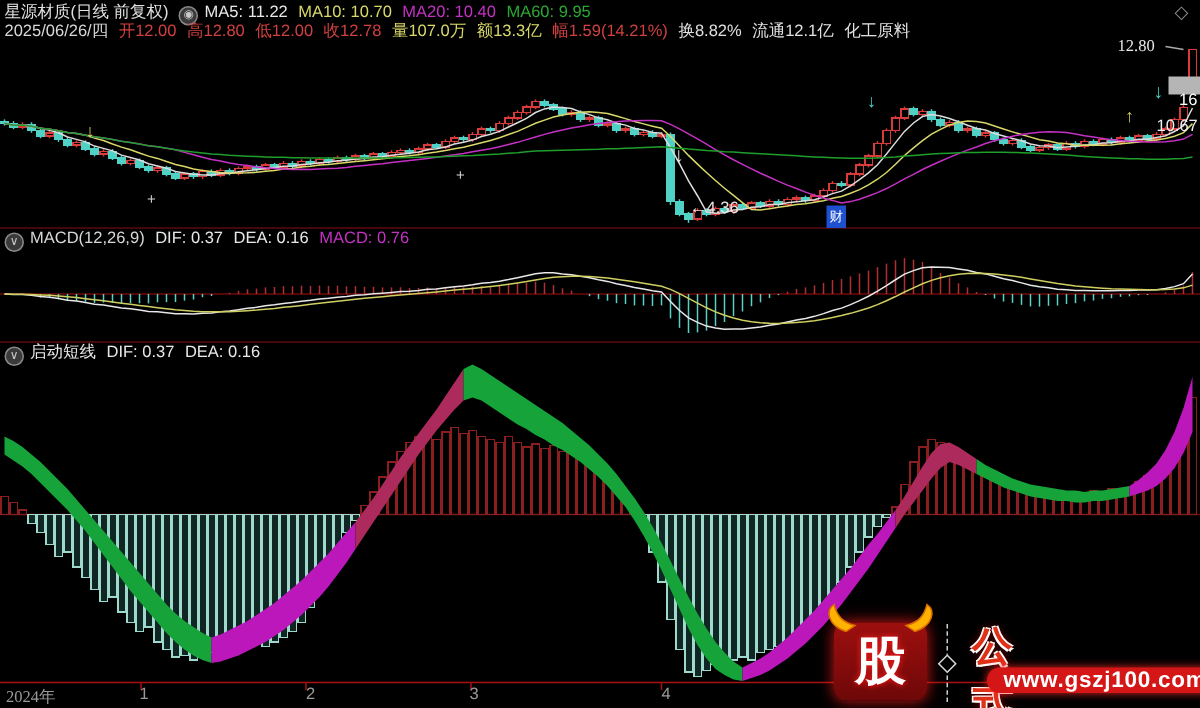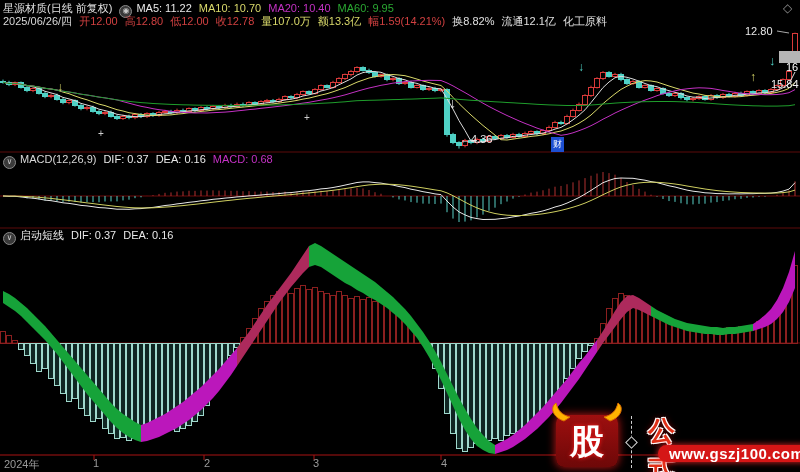--- a/index.html
+++ b/index.html
@@ -598,40 +598,40 @@
     </svg>
 
   <div class="hline" style="top:2px;left:3px;">
     <span class="hseg" style="color:#e0e0e0;">星源材质(日线 前复权)</span><span class="circle-icon">◉</span><span id="ma-labels"><span class="hseg" style="color: rgb(232, 232, 232);">MA5: 11.22</span><span class="hseg" style="color: rgb(217, 217, 106);">MA10: 10.70</span><span class="hseg" style="color: rgb(196, 49, 196);">MA20: 10.40</span><span class="hseg" style="color: rgb(42, 168, 50);">MA60: 9.95</span></span>
   </div>
   <span class="diamond-icon">◇</span>
 
   <div class="hline" id="info-line" style="top:15px;left:3px;"><span class="hseg" style="color: rgb(216, 216, 216);">2025/06/26/四</span><span class="hseg" style="color: rgb(208, 64, 64);">开12.00</span><span class="hseg" style="color: rgb(208, 64, 64);">高12.80</span><span class="hseg" style="color: rgb(208, 64, 64);">低12.00</span><span class="hseg" style="color: rgb(208, 64, 64);">收12.78</span><span class="hseg" style="color: rgb(217, 217, 106);">量107.0万</span><span class="hseg" style="color: rgb(217, 217, 106);">额13.3亿</span><span class="hseg" style="color: rgb(208, 64, 64);">幅1.59(14.21%)</span><span class="hseg" style="color: rgb(224, 224, 224);">换8.82%</span><span class="hseg" style="color: rgb(224, 224, 224);">流通12.1亿</span><span class="hseg" style="color: rgb(224, 224, 224);">化工原料</span></div>
 
   <div class="hline" style="top:153px;left:3px;">
-    <span class="circle-icon">∨</span><span id="macd-segs"><span class="hseg" style="color: rgb(216, 216, 216);">MACD(12,26,9)</span><span class="hseg" style="color: rgb(232, 232, 232);">DIF: 0.37</span><span class="hseg" style="color: rgb(232, 232, 232);">DEA: 0.16</span><span class="hseg" style="color: rgb(196, 49, 196);">MACD: 0.68</span></span>
+    <span class="circle-icon">∨</span><span id="macd-segs"><span class="hseg" style="color: rgb(216, 216, 216);">MACD(12,26,9)</span><span class="hseg" style="color: rgb(232, 232, 232);">DIF: 0.37</span><span class="hseg" style="color: rgb(232, 232, 232);">DEA: 0.16</span><span class="hseg" style="color: rgb(196, 49, 196);">MACD: 0.76</span></span>
   </div>
 
   <div class="hline" style="top:229px;left:3px;">
     <span class="circle-icon">∨</span><span id="osc-segs"><span class="hseg" style="color: rgb(232, 232, 232); text-align: right;">启动短线</span><span class="hseg" style="color: rgb(232, 232, 232);">DIF: 0.37</span><span class="hseg" style="color: rgb(232, 232, 232);">DEA: 0.16</span></span>
   </div>
 
   <div id="axis-labels">
-      <span class="axis-label" style="left: 4px; top: 457px;">2024年</span>
+      <span class="axis-label" style="left: 4px; top: 457px; font-family: Liberation Serif, serif;">2024年</span>
       <span class="axis-label" style="left: 93px; top: 457px;">1</span>
       <span class="axis-label" style="left: 204px; top: 457px;">2</span>
       <span class="axis-label" style="left: 313px; top: 457px;">3</span>
       <span class="axis-label" style="left: 441px; top: 457px;">4</span>
     </div>
 
   <div id="ann-layer">
-      <span class="ann" style="left: 745px; top: 25px; color: rgb(232, 232, 232); font-size: 11px;">12.80</span>
+      <span class="ann" style="left: 745px; top: 25px; color: rgb(232, 232, 232); font-size: 11px; font-family: Liberation Serif, serif;">12.80</span>
       <span class="ann" style="left: 769px; top: 53px; color: rgb(79, 209, 197); font-size: 13px;">↓</span>
       <span class="ann" style="left: 786px; top: 61px; color: rgb(255, 255, 255); font-size: 11px;">16</span>
-      <span class="ann" style="left: 771px; top: 78px; color: rgb(239, 239, 239); font-size: 11px;">15.84</span>
+      <span class="ann" style="left: 771px; top: 78px; color: rgb(239, 239, 239); font-size: 11px;">10.67</span>
       <span class="ann" style="left: 460px; top: 133px; color: rgb(232, 232, 232); font-size: 11px;">←4.36</span>
       <span class="ann" style="left: 551px; top: 137px; color: rgb(255, 255, 255); font-size: 9px; background: rgb(29, 79, 209); padding: 1px 2px;">财</span>
       <span class="ann" style="left: 449px; top: 95px; color: rgb(232, 232, 232); font-size: 14px;">↓</span>
       <span class="ann" style="left: 578px; top: 60px; color: rgb(79, 209, 197); font-size: 12px;">↓</span>
       <span class="ann" style="left: 57px; top: 80px; color: rgb(217, 217, 106); font-size: 12px;">↓</span>
       <span class="ann" style="left: 750px; top: 70px; color: rgb(217, 217, 106); font-size: 12px;">↑</span>
       <span class="ann" style="left: 98px; top: 128px; color: rgb(207, 207, 207); font-size: 10px;">+</span>
       <span class="ann" style="left: 304px; top: 112px; color: rgb(207, 207, 207); font-size: 10px;">+</span>
     </div>
 

